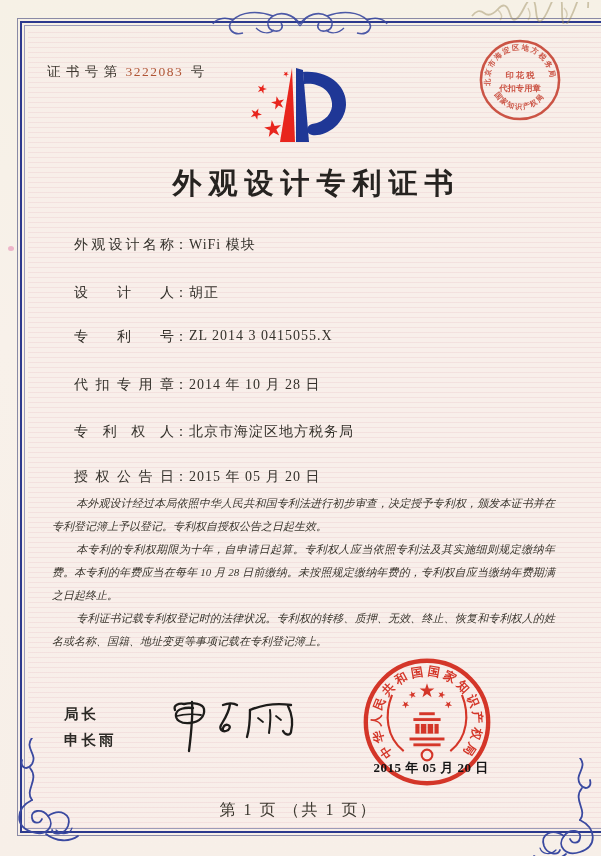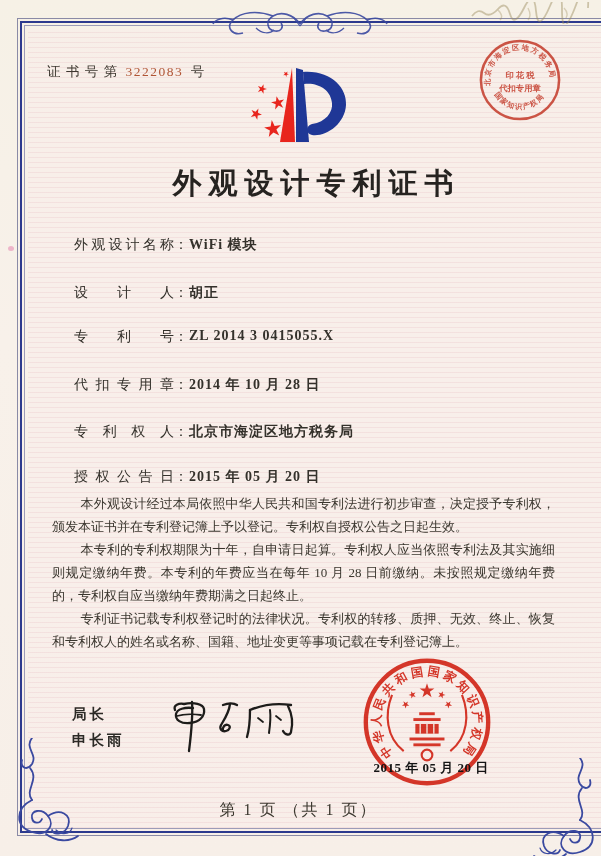--- a/index.html
+++ b/index.html
@@ -26,27 +26,27 @@
   }
   .cert-no .num{color:#b05535;letter-spacing:1.5px;padding:0 3px;}
   .doc-title{
     position:absolute;left:0;right:0;top:164px;margin:0;text-align:center;
     font-size:29px;font-weight:bold;letter-spacing:7px;color:#262320;z-index:3;
   }
   .fields{position:absolute;left:58px;top:0;width:498px;z-index:3;}
   .frow{position:absolute;left:0;display:flex;font-size:14px;color:#34312b;white-space:nowrap;}
   .flabel{display:inline-block;width:100px;text-align:justify;text-align-last:justify;margin-left:16px;}
   .fcolon{margin:0 1px 0 0;}
-  .fvalue{letter-spacing:1px;font-weight:bold;}
+  .fvalue{letter-spacing:1px;}
   .body-text{position:absolute;left:52px;top:492px;width:503px;z-index:3;}
   .body-text p{
-    margin:0;font-size:13px;line-height:23px;text-align:justify;
-    text-indent:2.2em;color:#3a362e;
-  }
-  .signoff{position:absolute;left:64px;z-index:3;font-size:14.5px;font-weight:600;color:#2c2a26;letter-spacing:3px;margin-left:8px;}
+    margin:0;font-size:11px;line-height:23px;text-align:justify;
+    text-indent:2.2em;font-style:italic;color:#3a362e;
+  }
+  .signoff{position:absolute;left:64px;z-index:3;font-size:14.5px;font-weight:600;color:#2c2a26;letter-spacing:3px;}
   .signoff.t1{top:705px;} .signoff.t2{top:731px;}
   .seal-date{
     position:absolute;left:366px;top:759px;width:130px;text-align:center;z-index:6;
     font-size:13px;font-weight:700;color:#141414;letter-spacing:0.5px;white-space:nowrap;
   }
   .footer{
     position:absolute;left:0;right:36px;top:800px;text-align:center;z-index:3;
     font-size:16px;letter-spacing:2px;color:#3c382f;
   }
   .abs{position:absolute;}

